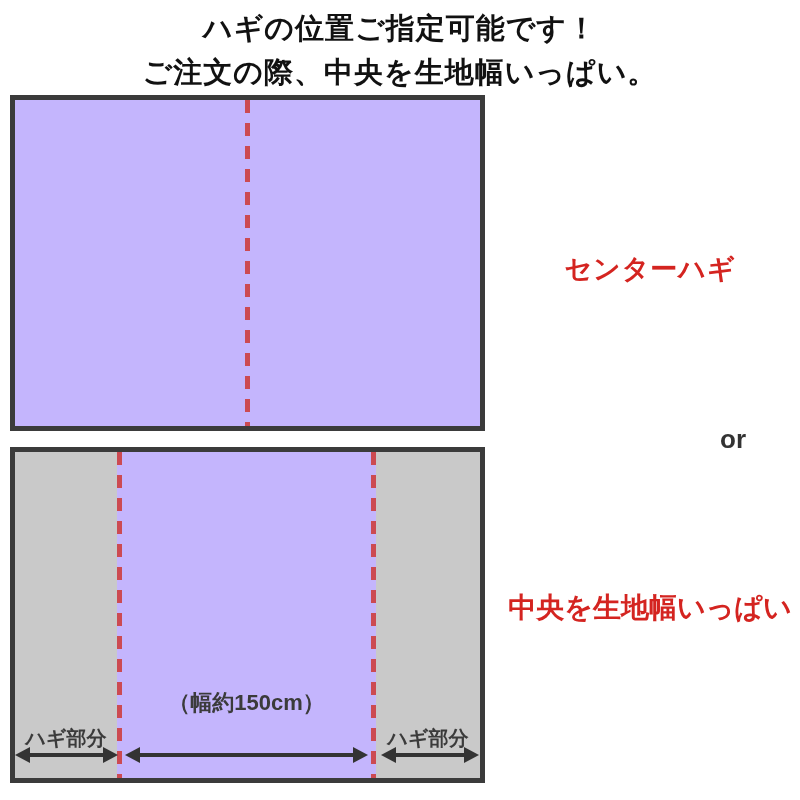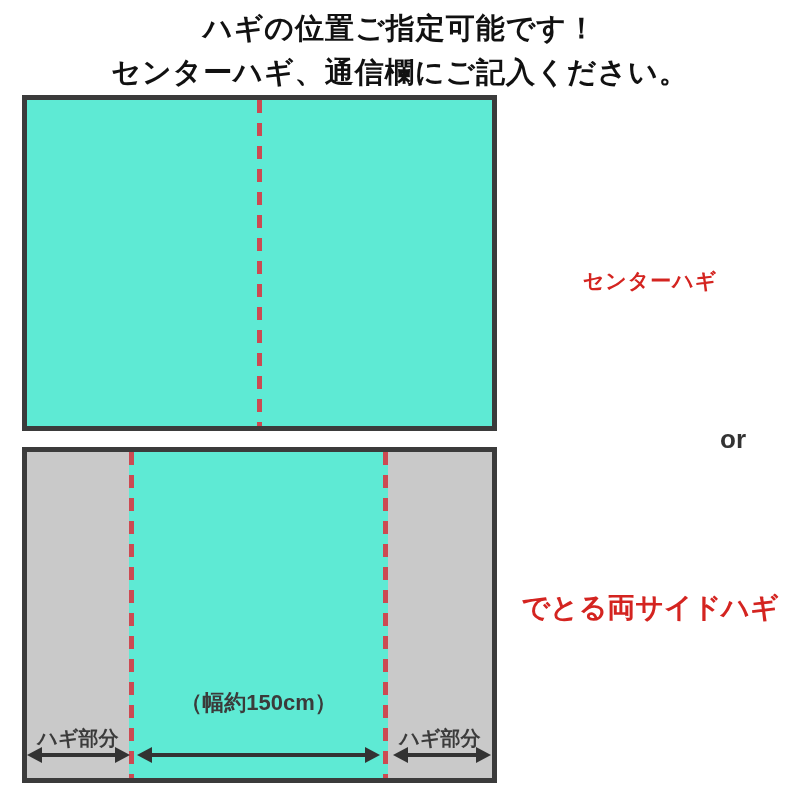--- a/index.html
+++ b/index.html
@@ -17,22 +17,22 @@
   .hdr {
     position:absolute; left:0; width:800px;
     text-align:center; color:#111111;
     font-weight:bold; font-size:29px; letter-spacing:1px;
   }
   .hdr.l1 { top:9px; }
   .hdr.l2 { top:53px; }
 
   
   .rect {
-    position:absolute; left:22px; width:475px;
-    border:5px solid #3b3b3b; background:#5eead4;
+    position:absolute; left:10px; width:475px;
+    border:5px solid #3b3b3b; background:#c4b5fd;
   }
   .rect1 { top:95px;  height:336px; }
   .rect2 { top:447px; height:336px; }
 
   
   .dash {
     position:absolute; top:0; bottom:0; width:5px;
     background:repeating-linear-gradient(to bottom, #cc4a52 0 13px, transparent 13px 23px);
   }
   .center-dash { left:50%; margin-left:-2.5px; }
@@ -70,35 +70,35 @@
     content:""; position:absolute; top:0; width:0; height:0;
     border-top:8px solid transparent; border-bottom:8px solid transparent;
   }
   .arrow::before { left:0;  border-right:15px solid #333333; }
   .arrow::after  { right:0; border-left:15px solid #333333; }
 
   
   .red-label {
     position:absolute; color:#d42420; font-weight:bold; text-align:center;
   }
-  .center-opt { left:505px; width:290px; top:267px; font-size:21px; letter-spacing:1px; }
+  .center-opt { left:505px; width:290px; top:251px; font-size:27px; letter-spacing:1px; }
   .side-opt   { left:500px; width:300px; top:585px; font-size:28px; line-height:45px; }
 
   .or {
     position:absolute; left:546px; width:200px; top:424px;
     text-align:right; color:#333333; font-weight:bold; font-size:26px;
   }
 </style>
 </head>
 <body>
 
 <div class="canvas">
 
   <div class="hdr l1">ハギの位置ご指定可能です！</div>
-  <div class="hdr l2">センターハギ、通信欄にご記入ください。</div>
+  <div class="hdr l2">ご注文の際、中央を生地幅いっぱい。</div>
 
   <div class="rect rect1">
     <div class="dash center-dash"></div>
   </div>
 
   <div class="red-label center-opt">センターハギ</div>
 
   <div class="or">or</div>
 
   <div class="rect rect2">
@@ -119,16 +119,16 @@
     </div>
     <div class="arrow ar-center">
       <span class="aline"></span>
     </div>
     <div class="arrow ar-right">
       <span class="aline"></span>
     </div>
   </div>
 
   <div class="red-label side-opt">
-    <div>でとる両サイドハギ</div>
+    <div>中央を生地幅いっぱい</div>
   </div>
 
 </div>
 
 </body></html>

